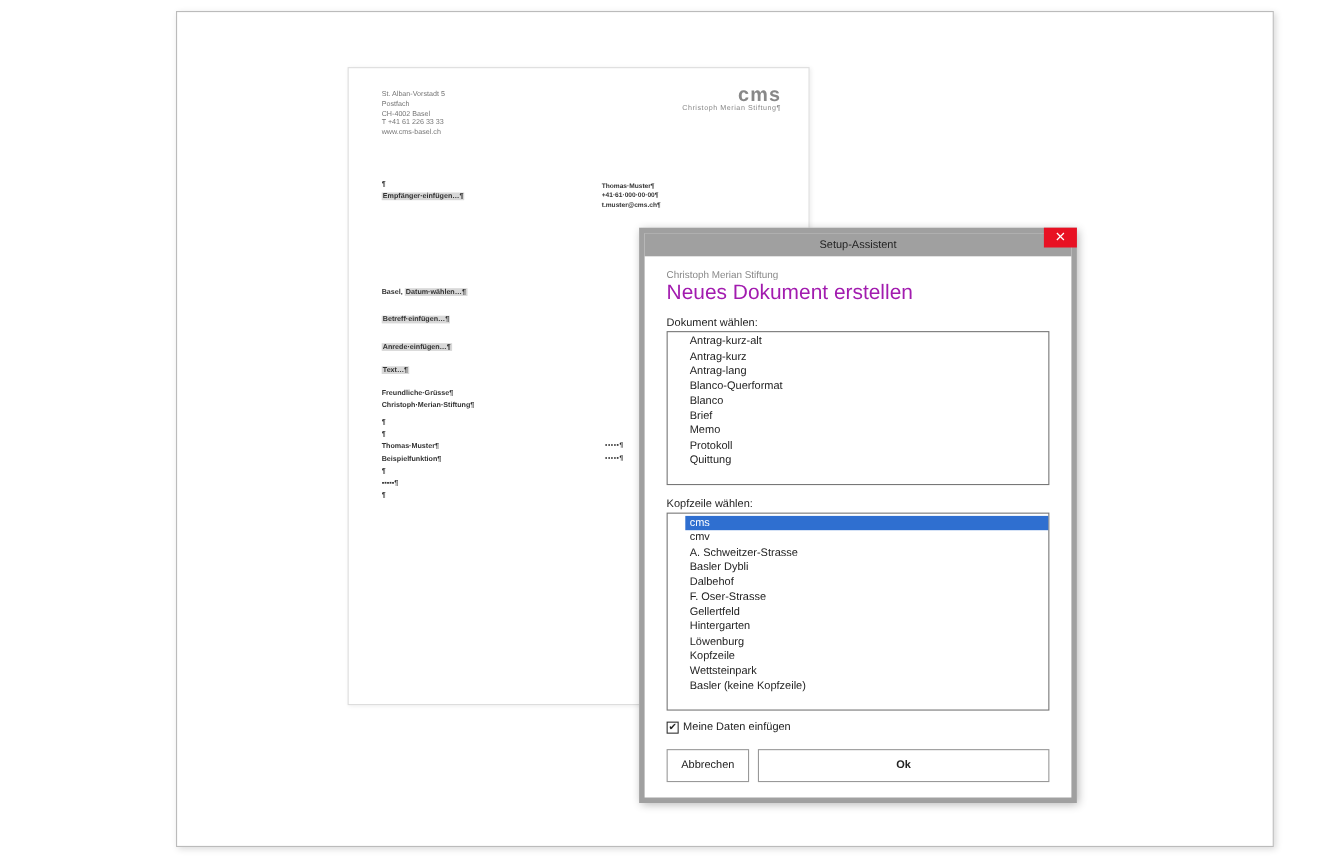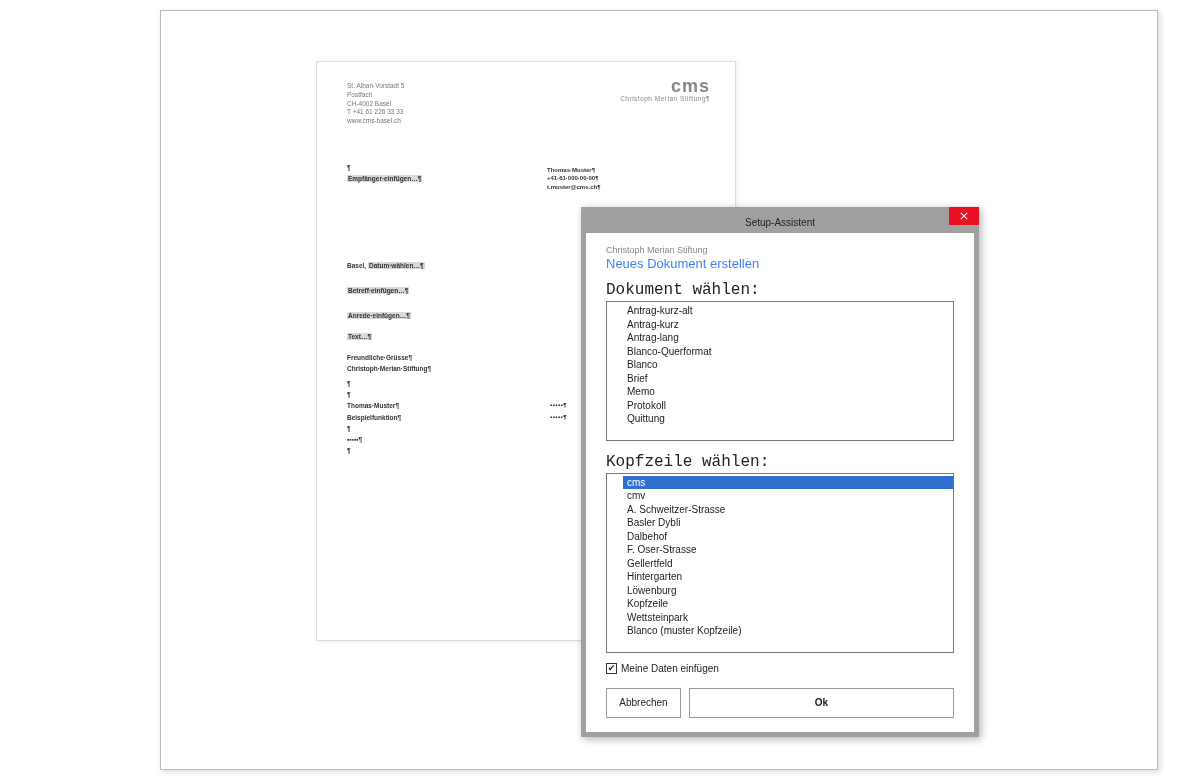--- a/index.html
+++ b/index.html
@@ -127,30 +127,29 @@
     padding: 12px 20px 14px 20px;
     font-size: 11px;
     color: #222;
   }
   .dlg-org {
     font-size: 9px;
     color: #888;
     margin-bottom: 1px;
   }
   .dlg-title {
-    font-size: 13px;
+    font-size: 19px;
     font-weight: normal;
     margin-bottom: 10px;
-    color: #3b82f6;
+    color: #a21caf;
   }
   .dlg-label {
-    font-size: 16px;
+    font-size: 10px;
     margin-bottom: 2px;
     margin-top: 6px;
-    font-family: Liberation Mono, monospace;
   }
   .listbox {
     border: 1px solid #777;
     background: #fff;
     font-size: 10px;
     line-height: 1.35;
     padding: 2px 0 14px 16px;
   }
   .listbox .opt {
     padding: 0 4px;
@@ -295,21 +294,21 @@
           <div class="opt">cmv</div>
           <div class="opt">A. Schweitzer-Strasse</div>
           <div class="opt">Basler Dybli</div>
           <div class="opt">Dalbehof</div>
           <div class="opt">F. Oser-Strasse</div>
           <div class="opt">Gellertfeld</div>
           <div class="opt">Hintergarten</div>
           <div class="opt">Löwenburg</div>
           <div class="opt">Kopfzeile</div>
           <div class="opt">Wettsteinpark</div>
-          <div class="opt">Blanco (muster Kopfzeile)</div>
+          <div class="opt">Basler (keine Kopfzeile)</div>
         </div>
 
       <div class="chk-row">
         <span class="chk">✔</span>
         <span>Meine Daten einfügen</span>
       </div>
 
       <div class="btn-row">
         <div class="btn btn-cancel">Abbrechen</div>
         <div class="btn btn-ok">Ok</div>

